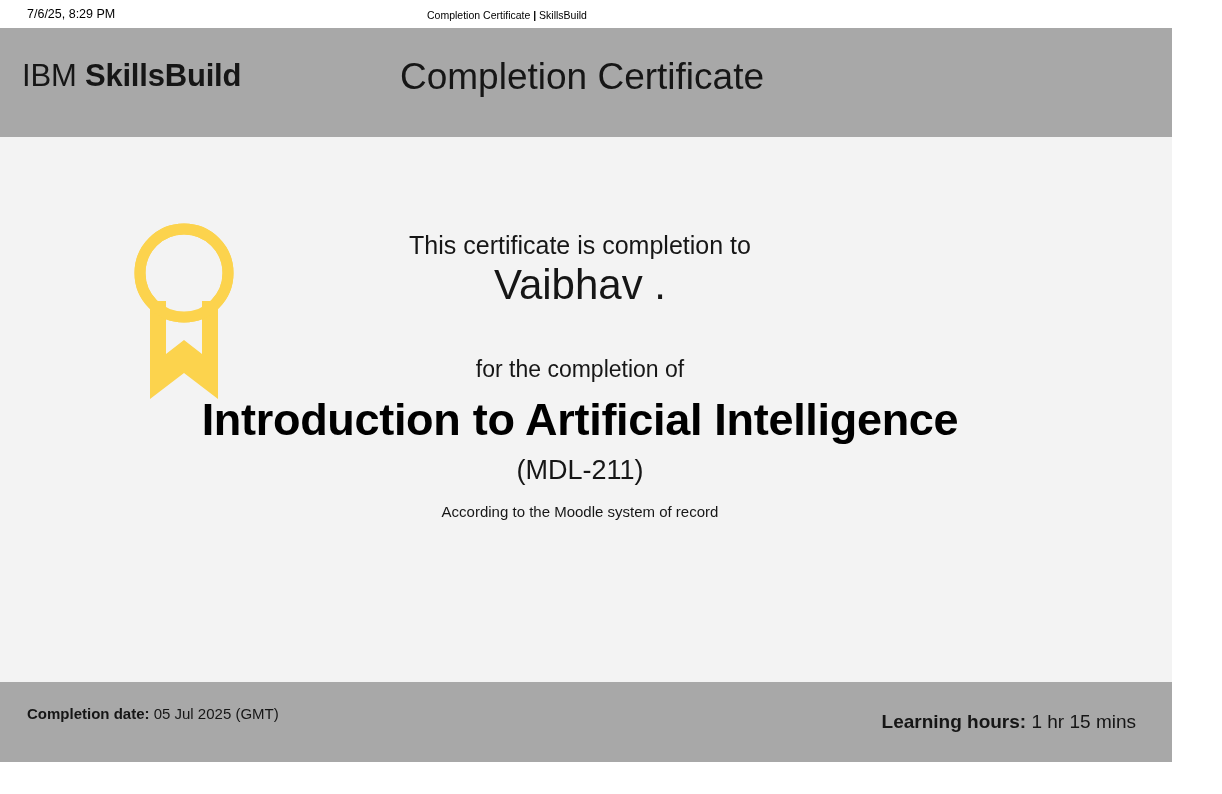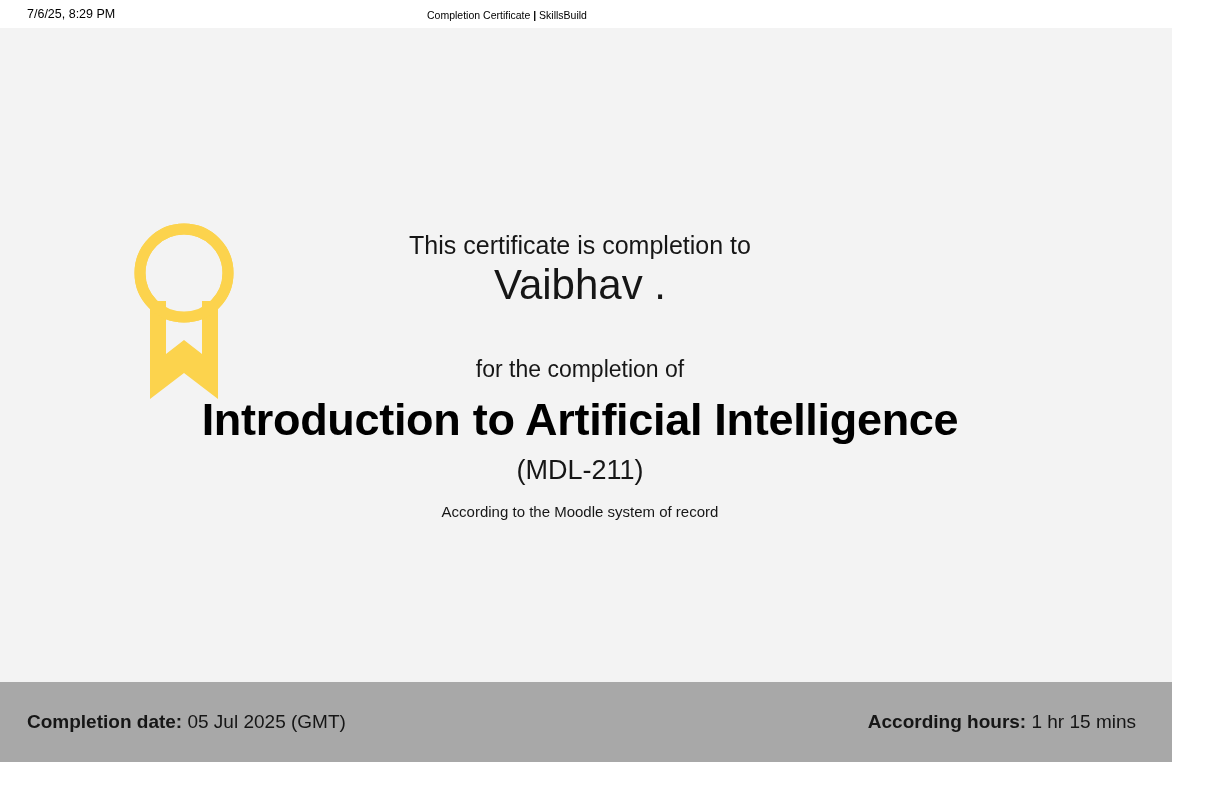--- a/index.html
+++ b/index.html
@@ -170,22 +170,22 @@
     position: absolute;
     top: 654px;
     left: 0;
     width: 1172px;
     height: 80px;
     background: #a8a8a8;
   }
   .footer-left {
     position: absolute;
     left: 27px;
-    top: 29px;
-    font-size: 19px;
+    top: 23px;
+    font-size: 15px;
     color: #161616;
     white-space: nowrap;
   }
   .footer-right {
     position: absolute;
     right: 36px;
     top: 29px;
     font-size: 19px;
     color: #161616;
     white-space: nowrap;
@@ -204,20 +204,27 @@
   <div class="ph-date">7/6/25, 8:29 PM</div>
   <div class="ph-title">
     <span>Completion Certificate</span>
     <span class="ph-sep">|</span>
     <span>SkillsBuild</span>
   </div>
 </div>
 
 <div class="certificate">
 
+  <div class="cert-header">
+    <div class="brand">
+      <span class="brand-ibm">IBM</span>
+      <span class="brand-skillsbuild">SkillsBuild</span>
+    </div>
+    <div class="cert-header-title">Completion Certificate</div>
+  </div>
 
   <div class="cert-body">
 
     <div class="ribbon-icon">
       <svg viewBox="0 0 112 190" xmlns="http://www.w3.org/2000/svg" aria-hidden="true">
 
         <path d="M22 84 L22 182 L56 156 L90 182 L90 84 L74 84 L74 137 L56 123 L38 137 L38 84 Z" fill="#fcd34d"></path>
 
         <circle cx="56" cy="56" r="44" fill="none" stroke="#fcd34d" stroke-width="11"></circle>
 
@@ -236,18 +243,18 @@
     </div>
 
   </div>
 
   <div class="cert-footer">
     <div class="footer-left">
       <span class="footer-label">Completion date:</span>
       <span class="footer-value">05 Jul 2025 (GMT)</span>
     </div>
     <div class="footer-right">
-      <span class="footer-label">According hours:</span>
+      <span class="footer-label">Learning hours:</span>
       <span class="footer-value">1 hr 15 mins</span>
     </div>
   </div>
 
 </div>
 
 </body></html>

